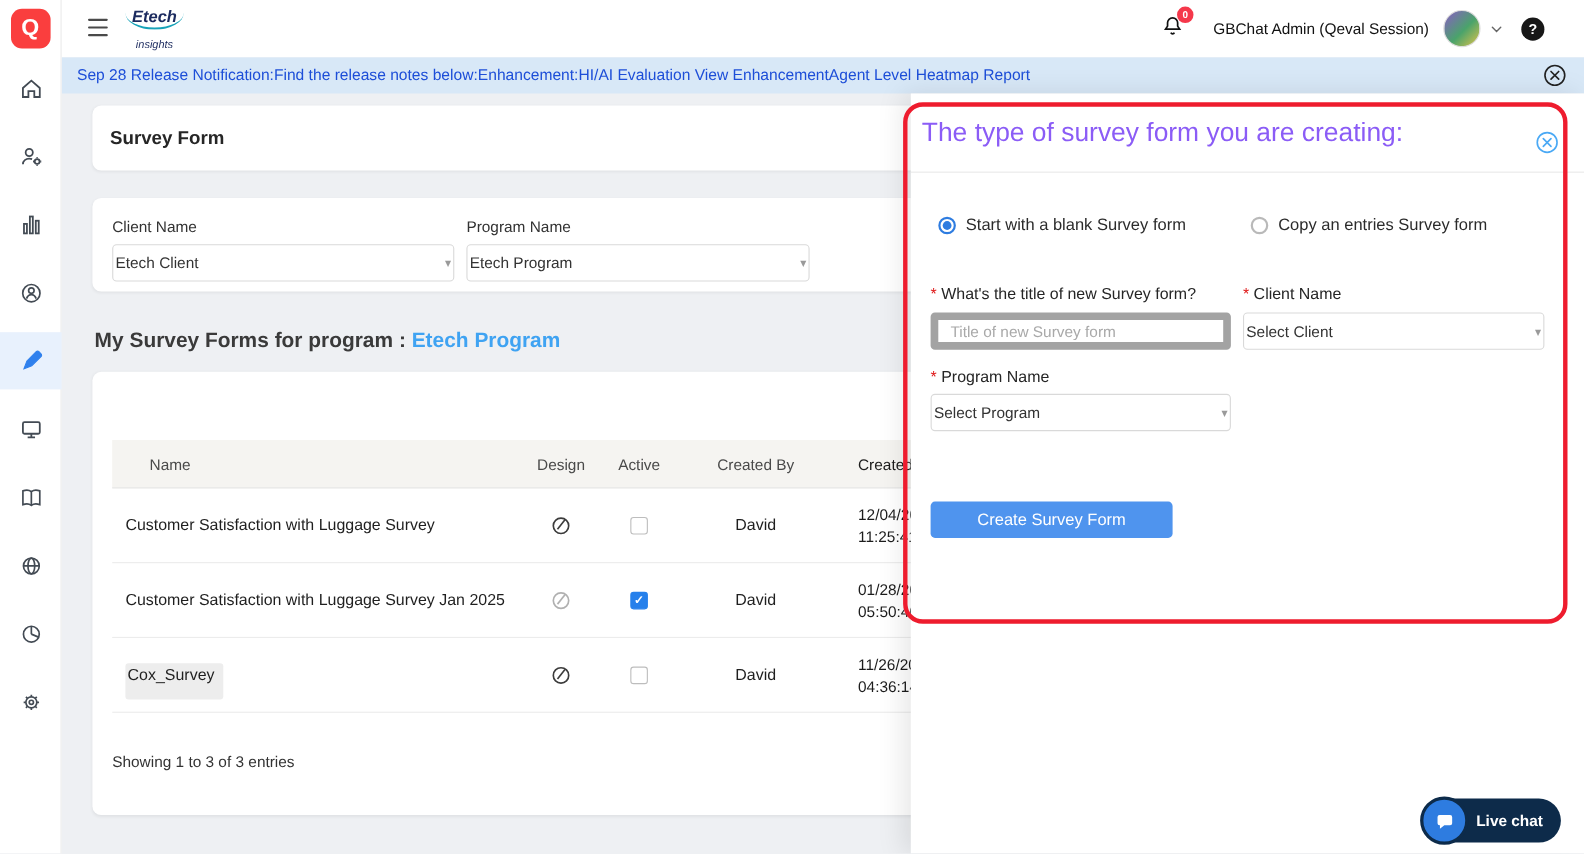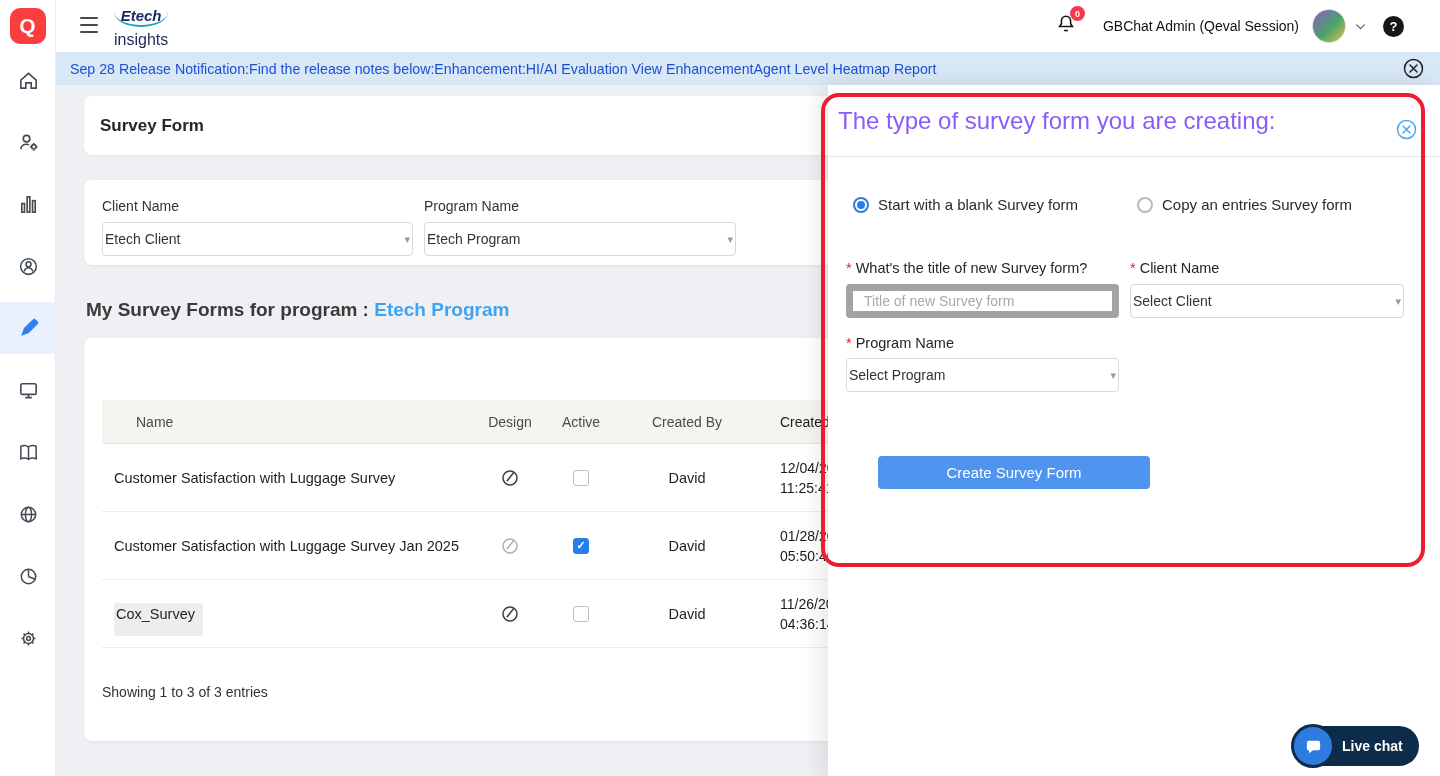--- a/index.html
+++ b/index.html
@@ -20,21 +20,21 @@
   .side-item.active svg { stroke:#2f80ed; fill:#2f80ed; }
 
   
   #header { position:absolute; left:56px; top:0; width:1384px; height:52px; background:#fff; z-index:20; }
   #hamburger { position:absolute; left:24px; top:17px; width:18px; height:16px; display:flex;
                flex-direction:column; justify-content:space-between; cursor:pointer; }
   #hamburger span { height:2px; background:#4a4a4a; border-radius:1px; }
   #logo { position:absolute; left:58px; top:7px; text-align:center; cursor:pointer; }
   #logo .l1 { font-size:15px; font-weight:bold; font-style:italic; color:#1b2a5e;
               border-bottom:2px solid #17a2b8; border-radius:0 0 60% 60%/0 0 90% 90%; padding:0 6px 1px; }
-  #logo .l2 { font-size:16px; color:#1b2a5e; margin-top:4px; }
+  #logo .l2 { font-size:10px; color:#1b2a5e; font-style:italic; margin-top:9px; }
   #header-right { position:absolute; right:36px; top:0; height:52px; display:flex; align-items:center; }
   #bell-wrap { position:relative; margin-right:26px; cursor:pointer; }
   #bell-badge { position:absolute; top:-7px; right:-8px; min-width:15px; height:15px; background:#f5384b;
                 color:#fff; border-radius:8px; font-size:9px; display:flex; align-items:center;
                 justify-content:center; padding:0 3px; font-weight:bold; }
   #user-label { font-size:14px; color:#111; font-weight:500; margin-right:13px; }
   #avatar { width:34px; height:34px; border-radius:50%; margin-right:8px; cursor:pointer;
             background:linear-gradient(135deg,#8a5cc6 0%,#4aa36b 55%,#e0c34a 100%); border:1px solid #ddd; }
   #chevron { margin-right:16px; cursor:pointer; display:flex; }
   #help { width:21px; height:21px; border-radius:50%; background:#171717; color:#fff; font-size:13px;
@@ -357,21 +357,21 @@
   </div>
 
   <div class="m-label" style="left:18px; top:250px;">
     <span class="req">*</span><span>Program Name</span>
   </div>
   <div class="sel" style="left:18px; top:273px; width:273px;">
     <span>Select Program</span>
     <span class="caret">▾</span>
   </div>
 
-  <button class="btn" style="left:18px; top:371px; width:272px;margin-left:32px;">Create Survey Form</button>
+  <button class="btn" style="left:18px; top:371px; width:220px;">Create Survey Form</button>
 </div>
 
 <div id="annotation"></div>
 
 <div id="livechat">
   <span id="chat-circle">
     <svg width="19" height="19" viewBox="0 0 20 20">
         <path d="M3 4 h12 a2 2 0 0 1 2 2 v6 a2 2 0 0 1 -2 2 H9.5 l-4.2 3.2 V14 H5 a2 2 0 0 1 -2 -2 V6 a2 2 0 0 1 2 -2 z" fill="#fff"></path>
       </svg>
   </span>

